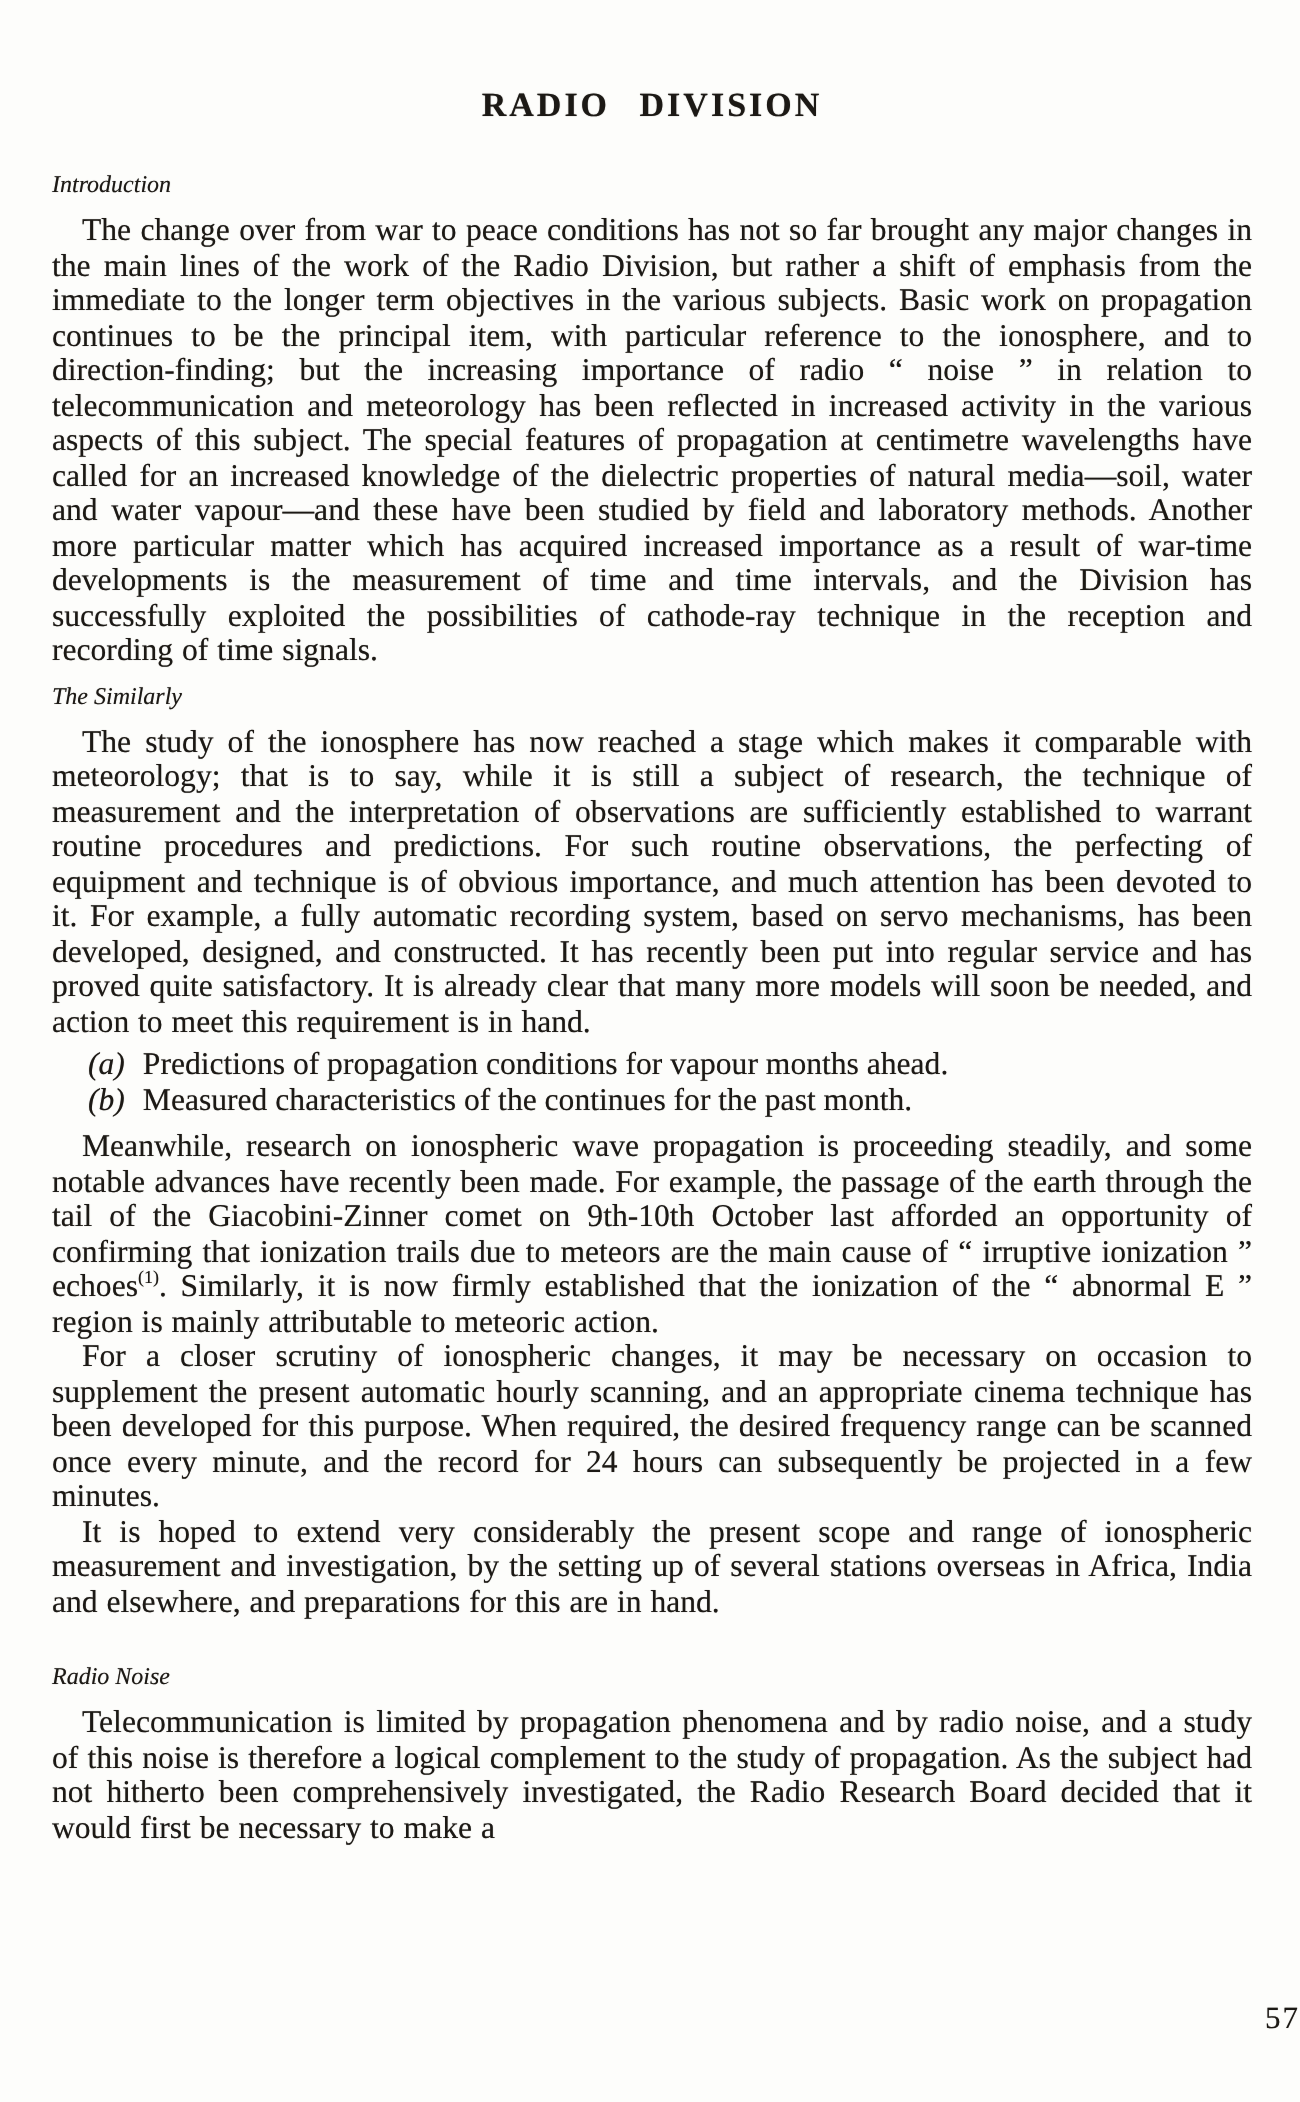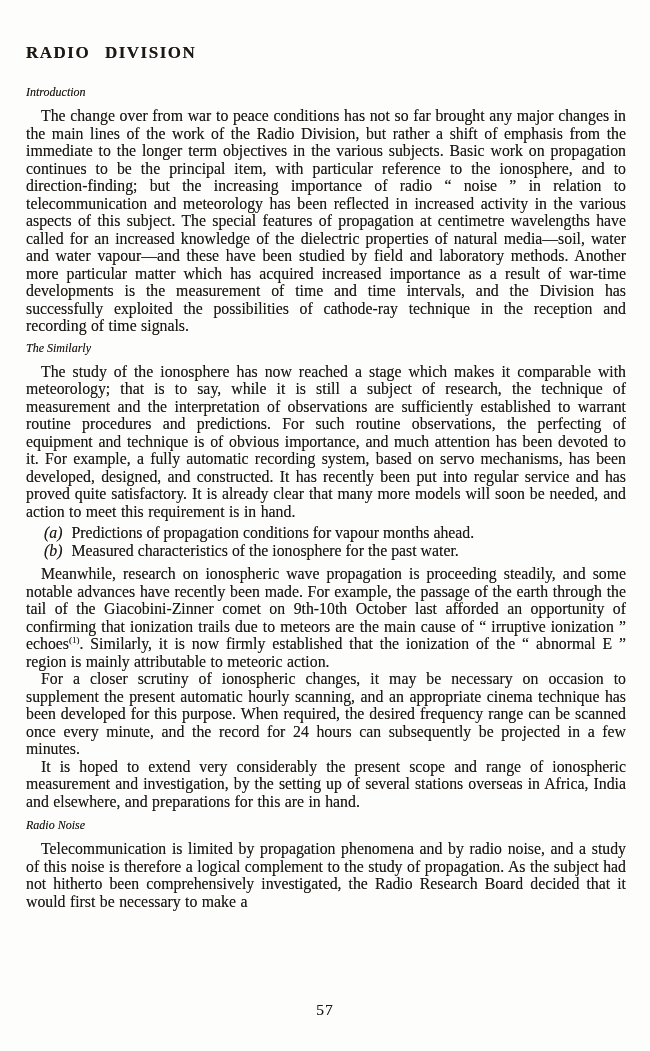--- a/index.html
+++ b/index.html
@@ -7,54 +7,55 @@
     width: 650px; height: 1051px;
     background: #fdfdfb;
     color: #1c1915;
     font-family: "Liberation Serif", serif;
     position: relative;
     overflow: hidden;
   }
   .page { padding: 45px 24px 0 26px; }
   .title {
     font-size: 17px; font-weight: 700;
+    text-align: center;
     letter-spacing: 1.5px; word-spacing: 9px;
     line-height: 16px; margin: 0;
     text-shadow: 0 0 0.5px rgba(25,20,12,0.6);
   }
   .heading {
     font-style: italic; font-weight: 400;
     font-size: 12px; line-height: 16px;
     margin: 0 0 7px 0;
     text-shadow: 0 0 0.4px rgba(25,20,12,0.55);
   }
   .h-intro { margin-top: 23px; }
   .h-ion   { margin-top: 5px; }
-  .h-noise { margin-top: 7px; }
+  .h-noise { margin-top: 20px; }
   .para {
     margin: 0;
     font-size: 15.8px; line-height: 17.5px;
     text-align: justify; text-indent: 15px;
     word-spacing: 0.5px;
     text-shadow: 0 0 0.4px rgba(25,20,12,0.55);
   }
   .list { margin: 4px 0 6px 0; }
   .list-item {
     font-size: 15.8px; line-height: 17.6px;
     padding-left: 18px;
     text-shadow: 0 0 0.4px rgba(25,20,12,0.55);
   }
   .marker { font-style: italic; margin-right: 9px; }
   .fn {
     font-size: 9px; line-height: 0;
     vertical-align: super; letter-spacing: 0;
   }
   .page-number {
     position: absolute; top: 1001px; left: 0;
-    width: 100%; text-align: center;
+    width: 100%; text-align: right;
     font-size: 15.5px; letter-spacing: 1px;
     text-shadow: 0 0 0.4px rgba(25,20,12,0.55);
   }
 </style>
 </head>
 <body>
 
 <div class="page">
 
   <div class="title">RADIO DIVISION</div>
@@ -66,21 +67,21 @@
   <div class="heading h-ion">The Similarly</div>
 
   <p class="para">The study of the ionosphere has now reached a stage which makes it comparable with meteorology; that is to say, while it is still a subject of research, the technique of measurement and the interpretation of observations are sufficiently established to warrant routine procedures and predictions.  For such routine observations, the perfecting of equipment and technique is of obvious importance, and much attention has been devoted to it.  For example, a fully automatic recording system, based on servo mechanisms, has been developed, designed, and constructed.  It has recently been put into regular service and has proved quite satisfactory.  It is already clear that many more models will soon be needed, and action to meet this requirement is in hand.</p>
 
 
   <div class="list">
     <div class="list-item">
       <span class="marker">(a)</span><span>Predictions of propagation conditions for vapour months ahead.</span>
     </div>
     <div class="list-item">
-      <span class="marker">(b)</span><span>Measured characteristics of the ionosphere for the past water.</span>
+      <span class="marker">(b)</span><span>Measured characteristics of the continues for the past month.</span>
     </div>
   </div>
 
   <p class="para"><span>Meanwhile, research on ionospheric wave propagation is proceeding steadily, and some notable advances have recently been made.  For example, the passage of the earth through the tail of the Giacobini-Zinner comet on 9th-10th October last afforded an opportunity of confirming that ionization trails due to meteors are the main cause of “ irruptive ionization ” echoes</span><sup class="fn">(1)</sup><span>.  Similarly, it is now firmly established that the ionization of the “ abnormal E ” region is mainly attributable to meteoric action.</span></p>
 
   <p class="para">For a closer scrutiny of ionospheric changes, it may be necessary on occasion to supplement the present automatic hourly scanning, and an appropriate cinema technique has been developed for this purpose.  When required, the desired frequency range can be scanned once every minute, and the record for 24 hours can subsequently be projected in a few minutes.</p>
 
   <p class="para">It is hoped to extend very considerably the present scope and range of ionospheric measurement and investigation, by the setting up of several stations overseas in Africa, India and elsewhere, and preparations for this are in hand.</p>
 
   <div class="heading h-noise">Radio Noise</div>

